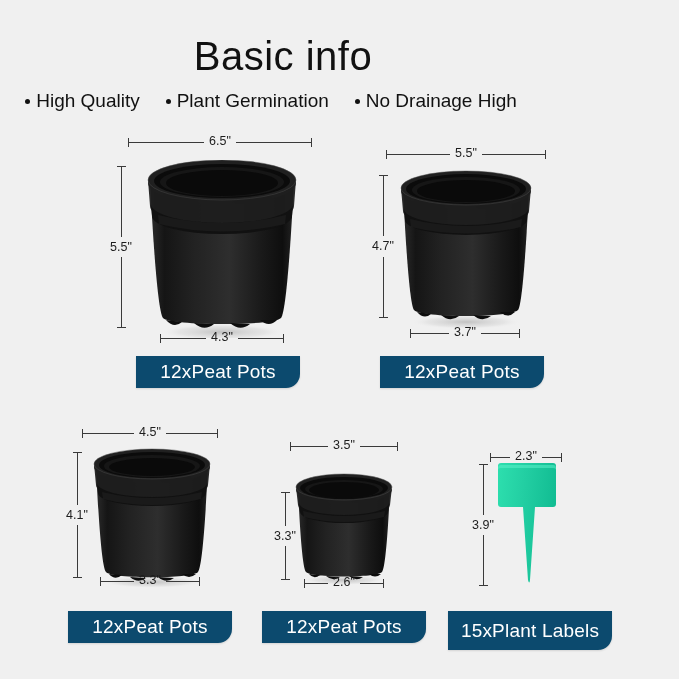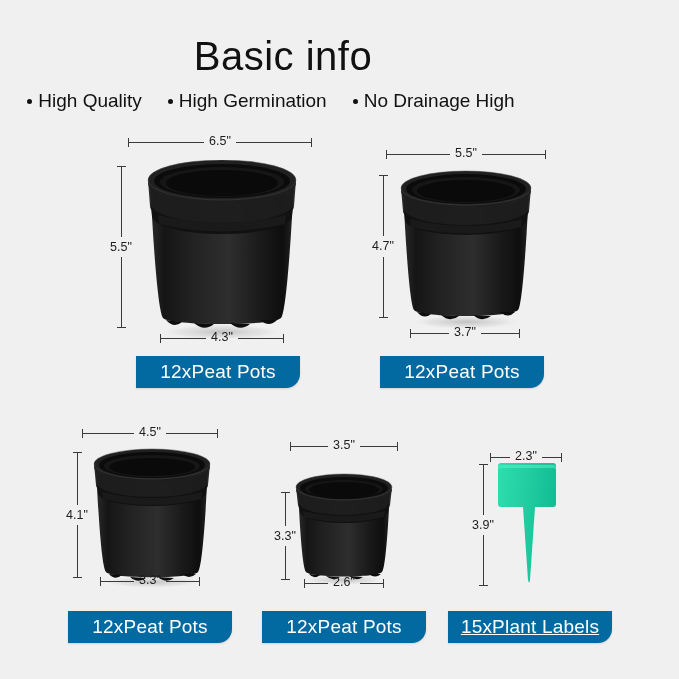--- a/index.html
+++ b/index.html
@@ -114,21 +114,21 @@
     font-size: 12.5px;
     color: #1d1d1d;
     padding: 4px 0;
     white-space: nowrap;
     line-height: 1;
   }
 
   
   .banner {
     position: absolute;
-    background: #0369a1;
+    background: #0c4a6e;
     border-radius: 0 0 14px 0;
     display: flex;
     align-items: center;
     justify-content: center;
     color: #ffffff;
     font-size: 19px;
     letter-spacing: 0.2px;
     box-shadow: 0 1px 2px rgba(0,0,0,0.12);
     white-space: nowrap;
   }
@@ -148,21 +148,21 @@
 
   <div class="title">Basic info</div>
 
   <div class="bullets">
     <div class="bullet">
       <span class="dot"></span>
       <span>High Quality</span>
     </div>
     <div class="bullet">
       <span class="dot"></span>
-      <span>High Germination</span>
+      <span>Plant Germination</span>
     </div>
     <div class="bullet">
       <span class="dot"></span>
       <span>No Drainage High</span>
     </div>
   </div>
 
   <div class="item" style="left:0;top:0;">
 
     <div class="dim-h" style="left:128px; top:134px; width:184px;">
@@ -484,18 +484,18 @@
             <stop offset="0%" stop-color="#2ddfae"></stop>
             <stop offset="45%" stop-color="#23cfa3"></stop>
             <stop offset="100%" stop-color="#12bd93"></stop>
           </linearGradient>
         </defs>
         <path d="M6,4 q0,-3 3,-3 h52 q3,0 3,3 v38 q0,3 -3,3 h-18 l-5,73 q-0.6,5 -2,0 l-5,-73 h-22 q-3,0 -3,-3 z" fill="url(#tealg)"></path>
         <path d="M9,3 h52 q3,0 3,3 v2 q0,-2 -3,-2 h-52 q-3,0 -3,2 v-2 q0,-3 3,-3 z" fill="#5af0c8" opacity="0.55"></path>
       </svg>
     </div>
 
-    <div class="banner" style="left:448px; top:611px; width:164px; height:32px;text-decoration:underline;">
+    <div class="banner" style="left:448px; top:611px; width:164px; height:39px;">
       <span>15xPlant Labels</span>
     </div>
   </div>
 
 </div>
 
 </body></html>

